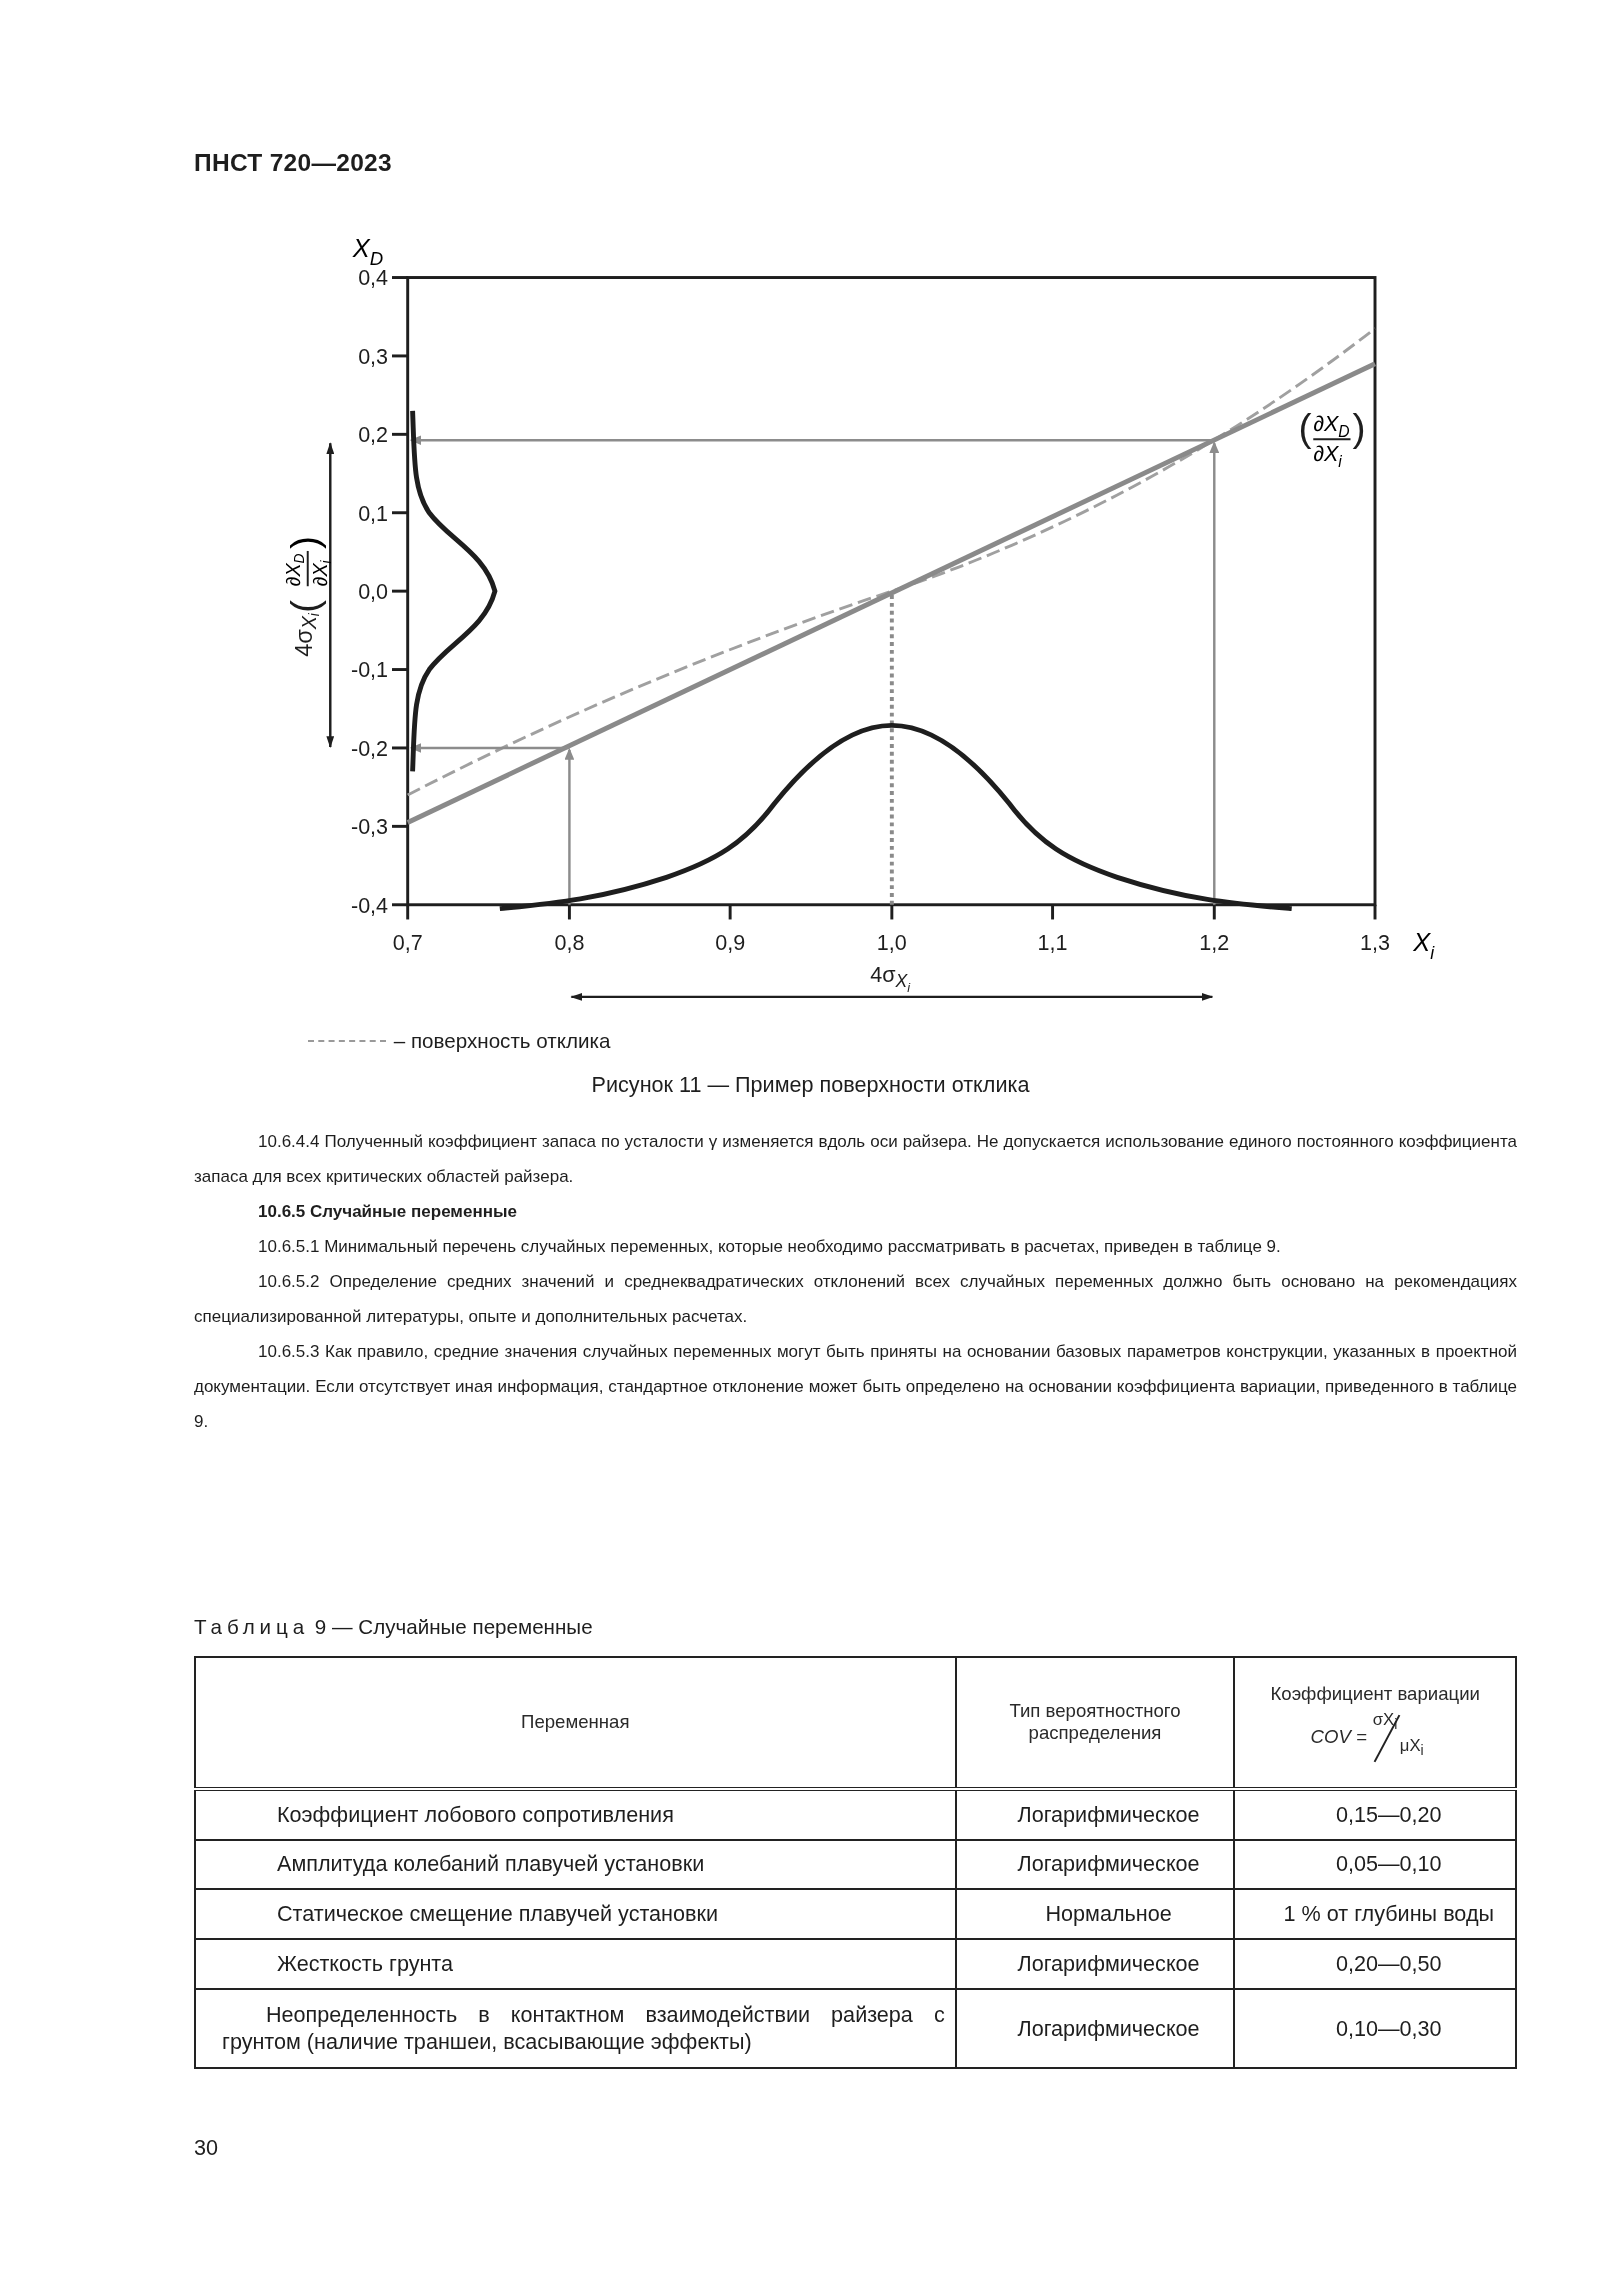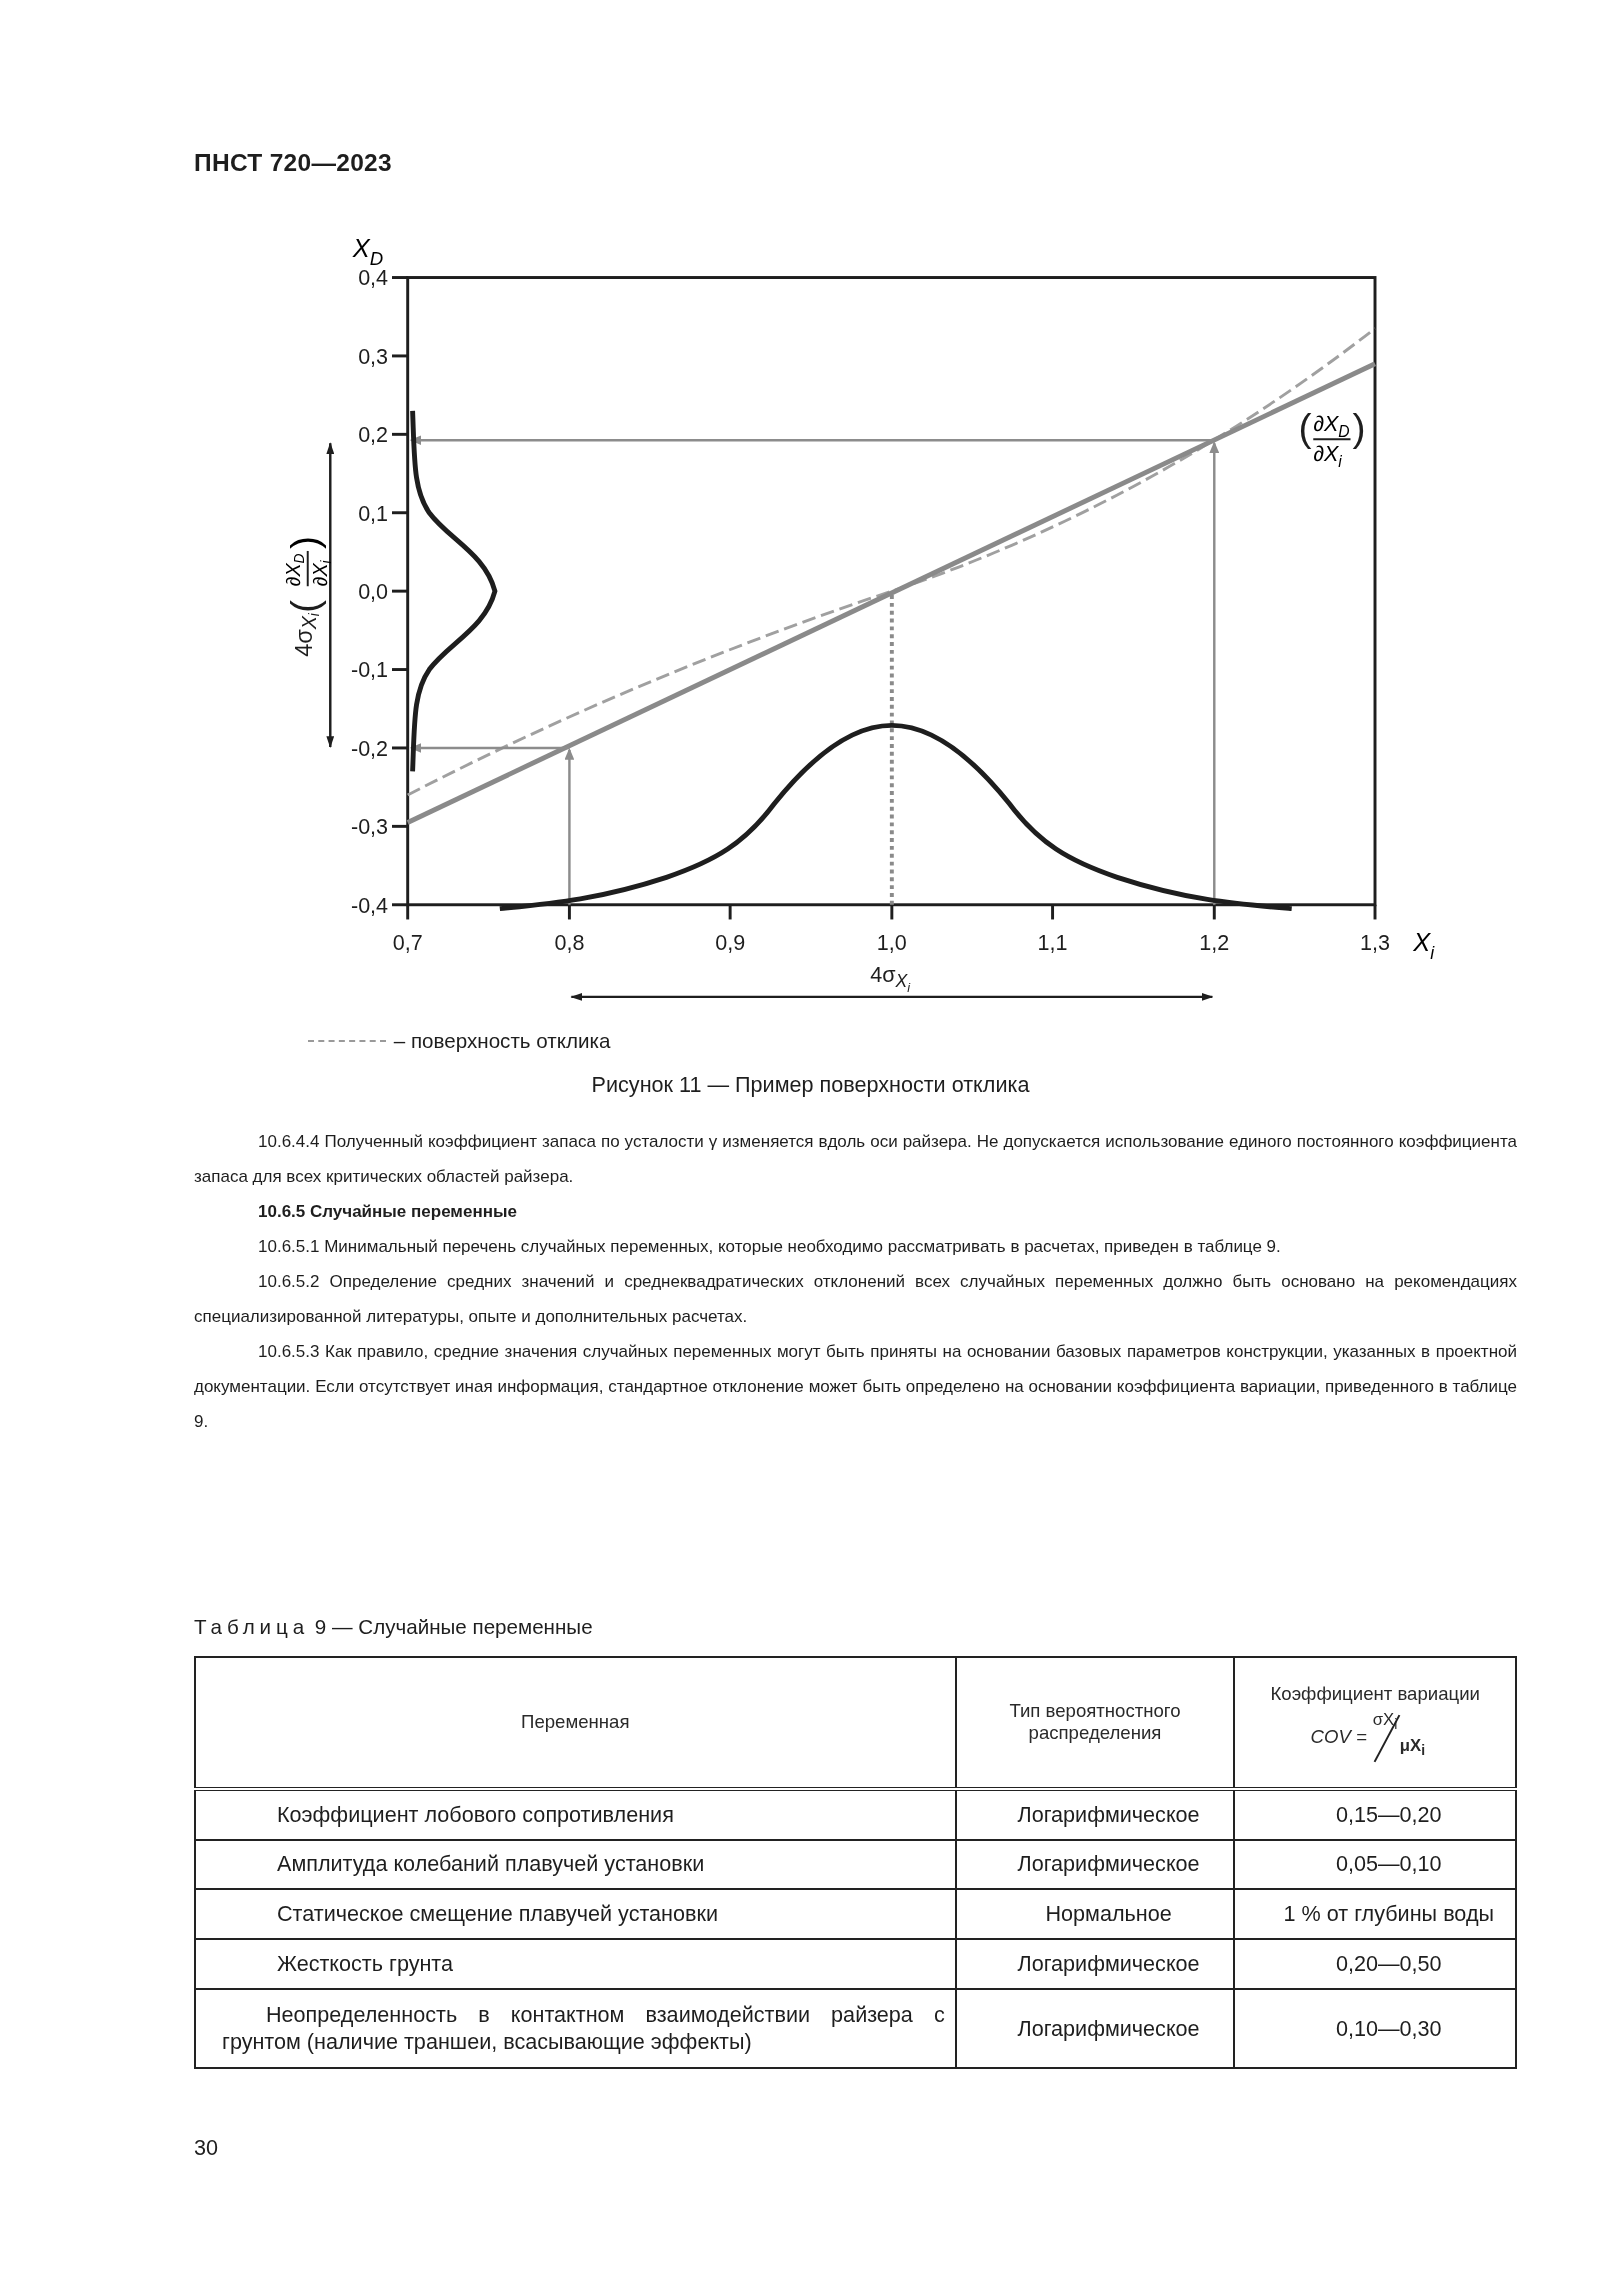--- a/index.html
+++ b/index.html
@@ -18,21 +18,21 @@
   table.vars td, table.vars th { border:2px solid #222; padding:3.9px 9.8px; font-weight:normal; }
   table.vars th { height:121px; font-size:18.6px; color:#2a2a2a; }
   table.vars thead tr { border-bottom:4.9px double #222; }
   table.vars td { height:40px;padding-left:37px; }
   table.vars td.c1 { text-align:left; text-indent:44px; }
   table.vars td.c2, table.vars td.c3 { text-align:center; }
   table.vars tr.tall td { height:69px; line-height:27.4px; }
   .cov { display:inline-flex; align-items:center; gap:3.9px; margin-top:7px; font-style:italic; }
   .cov .frac { position:relative; width:69px; height:49px; }
   .cov .num { position:absolute; left:2px; top:-2px; font-style:normal; font-size:16.7px; }
-  .cov .den { position:absolute; left:29px; top:23.5px; font-style:normal; font-size:16.7px;font-weight:bold; }
+  .cov .den { position:absolute; left:29px; top:23.5px; font-style:normal; font-size:16.7px; }
   .cov .slash { position:absolute; left:15.7px; top:0; width:2px; height:53px; background:#222; transform:rotate(28deg); transform-origin:center; }
   .page-num { position:absolute; left:194px; top:2135px; font-size:21.6px; }
   svg text { font-family:"Liberation Sans", sans-serif; }
 </style>
 </head>
 <body>
 
 <div class="doc-code">ПНСТ 720—2023</div>
 
 <div class="figure">

